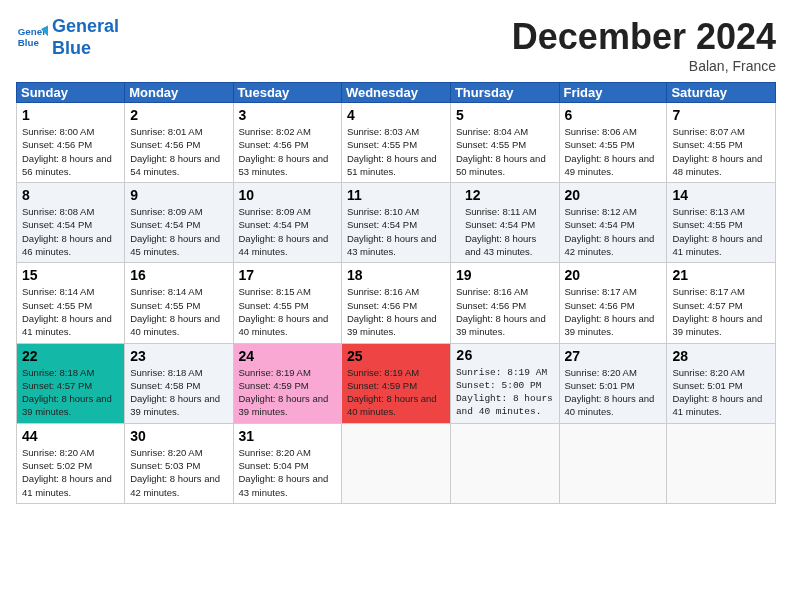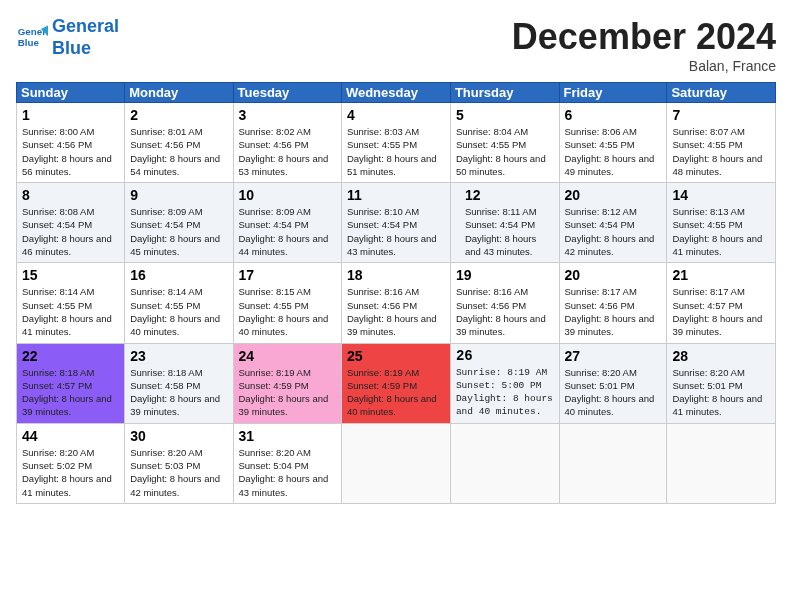--- a/index.html
+++ b/index.html
@@ -162,21 +162,21 @@
         <td><span class="day-num">18</span>
 <span class="day-info">Sunrise: 8:16 AM<br>Sunset: 4:56 PM<br>Daylight: 8 hours and 39 minutes.</span></td>
         <td><span class="day-num">19</span>
 <span class="day-info">Sunrise: 8:16 AM<br>Sunset: 4:56 PM<br>Daylight: 8 hours and 39 minutes.</span></td>
         <td><span class="day-num">20</span>
 <span class="day-info">Sunrise: 8:17 AM<br>Sunset: 4:56 PM<br>Daylight: 8 hours and 39 minutes.</span></td>
         <td><span class="day-num">21</span>
 <span class="day-info">Sunrise: 8:17 AM<br>Sunset: 4:57 PM<br>Daylight: 8 hours and 39 minutes.</span></td>
       </tr>
       <tr>
-        <td style="background: #8b5cf6;"><span class="day-num">22</span>
+        <td style="background: #14b8a6;"><span class="day-num">22</span>
 <span class="day-info">Sunrise: 8:18 AM<br>Sunset: 4:57 PM<br>Daylight: 8 hours and 39 minutes.</span></td>
         <td style="background: rgb(240, 244, 248);"><span class="day-num">23</span>
 <span class="day-info">Sunrise: 8:18 AM<br>Sunset: 4:58 PM<br>Daylight: 8 hours and 39 minutes.</span></td>
         <td style="background: #f9a8d4;"><span class="day-num">24</span>
 <span class="day-info">Sunrise: 8:19 AM<br>Sunset: 4:59 PM<br>Daylight: 8 hours and 39 minutes.</span></td>
         <td style="background: #ef4444;"><span class="day-num">25</span>
 <span class="day-info">Sunrise: 8:19 AM<br>Sunset: 4:59 PM<br>Daylight: 8 hours and 40 minutes.</span></td>
         <td style="background: rgb(240, 244, 248); font-family: Liberation Mono, monospace;"><span class="day-num">26</span>
 <span class="day-info">Sunrise: 8:19 AM<br>Sunset: 5:00 PM<br>Daylight: 8 hours and 40 minutes.</span></td>
         <td style="background: rgb(240, 244, 248);"><span class="day-num">27</span>

